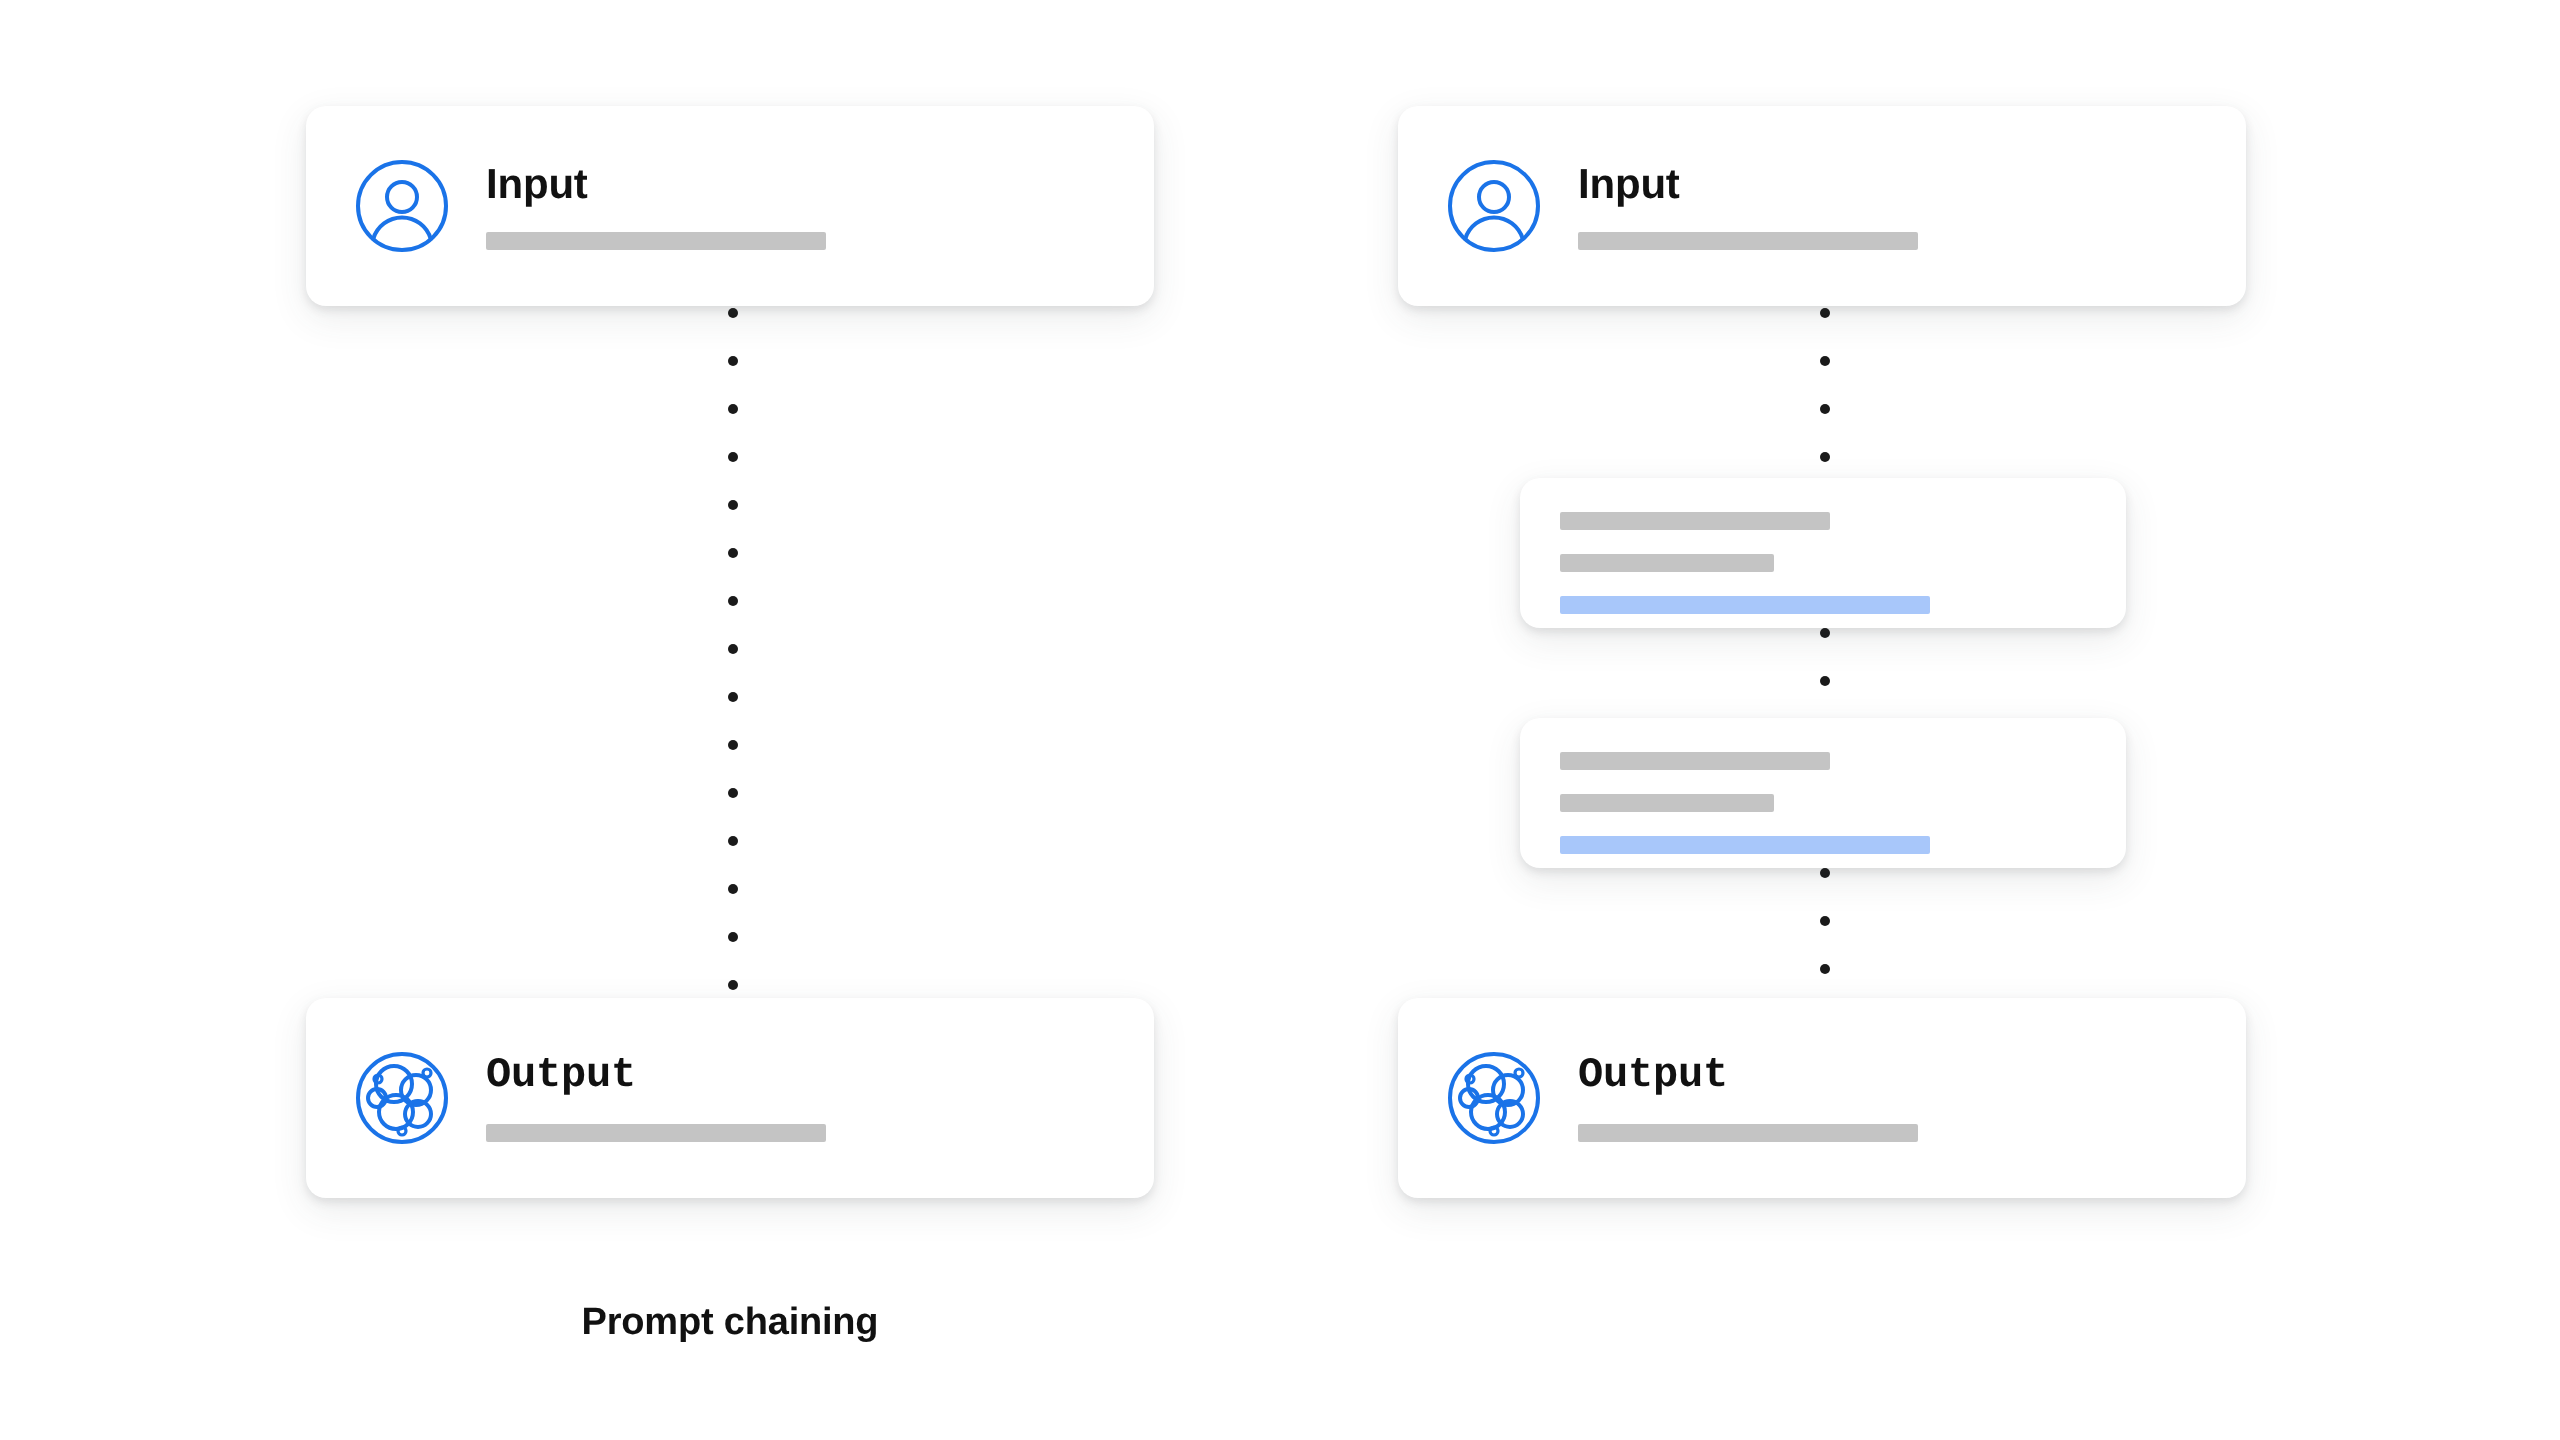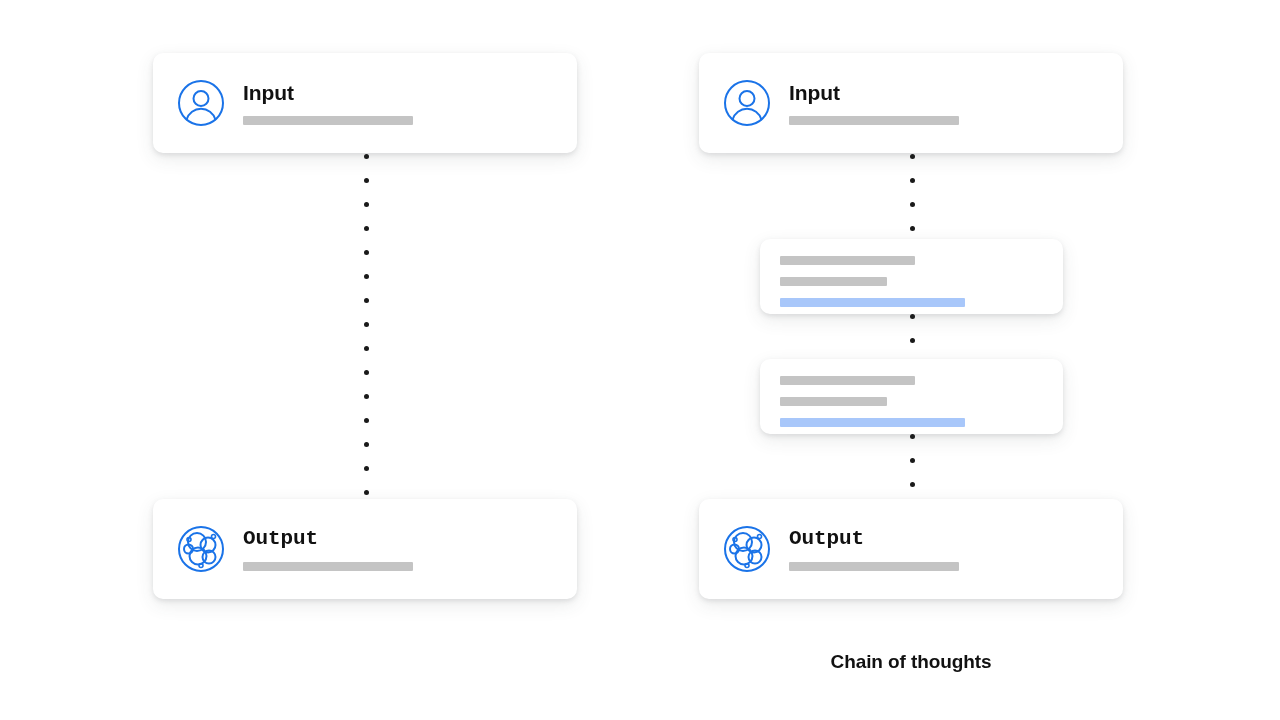--- a/index.html
+++ b/index.html
@@ -188,20 +188,21 @@
         <circle cx="12" cy="14.5" r="2" fill="none" stroke="#1a73e8" stroke-width="1.6"></circle>
         <circle cx="36.5" cy="11.5" r="2" fill="none" stroke="#1a73e8" stroke-width="1.6"></circle>
         <circle cx="24" cy="40.5" r="2" fill="none" stroke="#1a73e8" stroke-width="1.6"></circle>
       </svg>
       <div class="io-text">
         <div class="io-title">Output</div>
         <span class="bar bar-grey io-bar"></span>
       </div>
     </div>
 
+    <div class="caption">Prompt chaining</div>
   </div>
 
   <div class="column column-right">
 
     <div class="dots dots-r-seg1">
       <span class="dot"></span>
       <span class="dot"></span>
       <span class="dot"></span>
       <span class="dot"></span>
     </div>
@@ -253,16 +254,15 @@
         <circle cx="12" cy="14.5" r="2" fill="none" stroke="#1a73e8" stroke-width="1.6"></circle>
         <circle cx="36.5" cy="11.5" r="2" fill="none" stroke="#1a73e8" stroke-width="1.6"></circle>
         <circle cx="24" cy="40.5" r="2" fill="none" stroke="#1a73e8" stroke-width="1.6"></circle>
       </svg>
       <div class="io-text">
         <div class="io-title">Output</div>
         <span class="bar bar-grey io-bar"></span>
       </div>
     </div>
 
-    <div class="caption">Chain of thoughts</div>
   </div>
 
 </div>
 
 </body></html>

